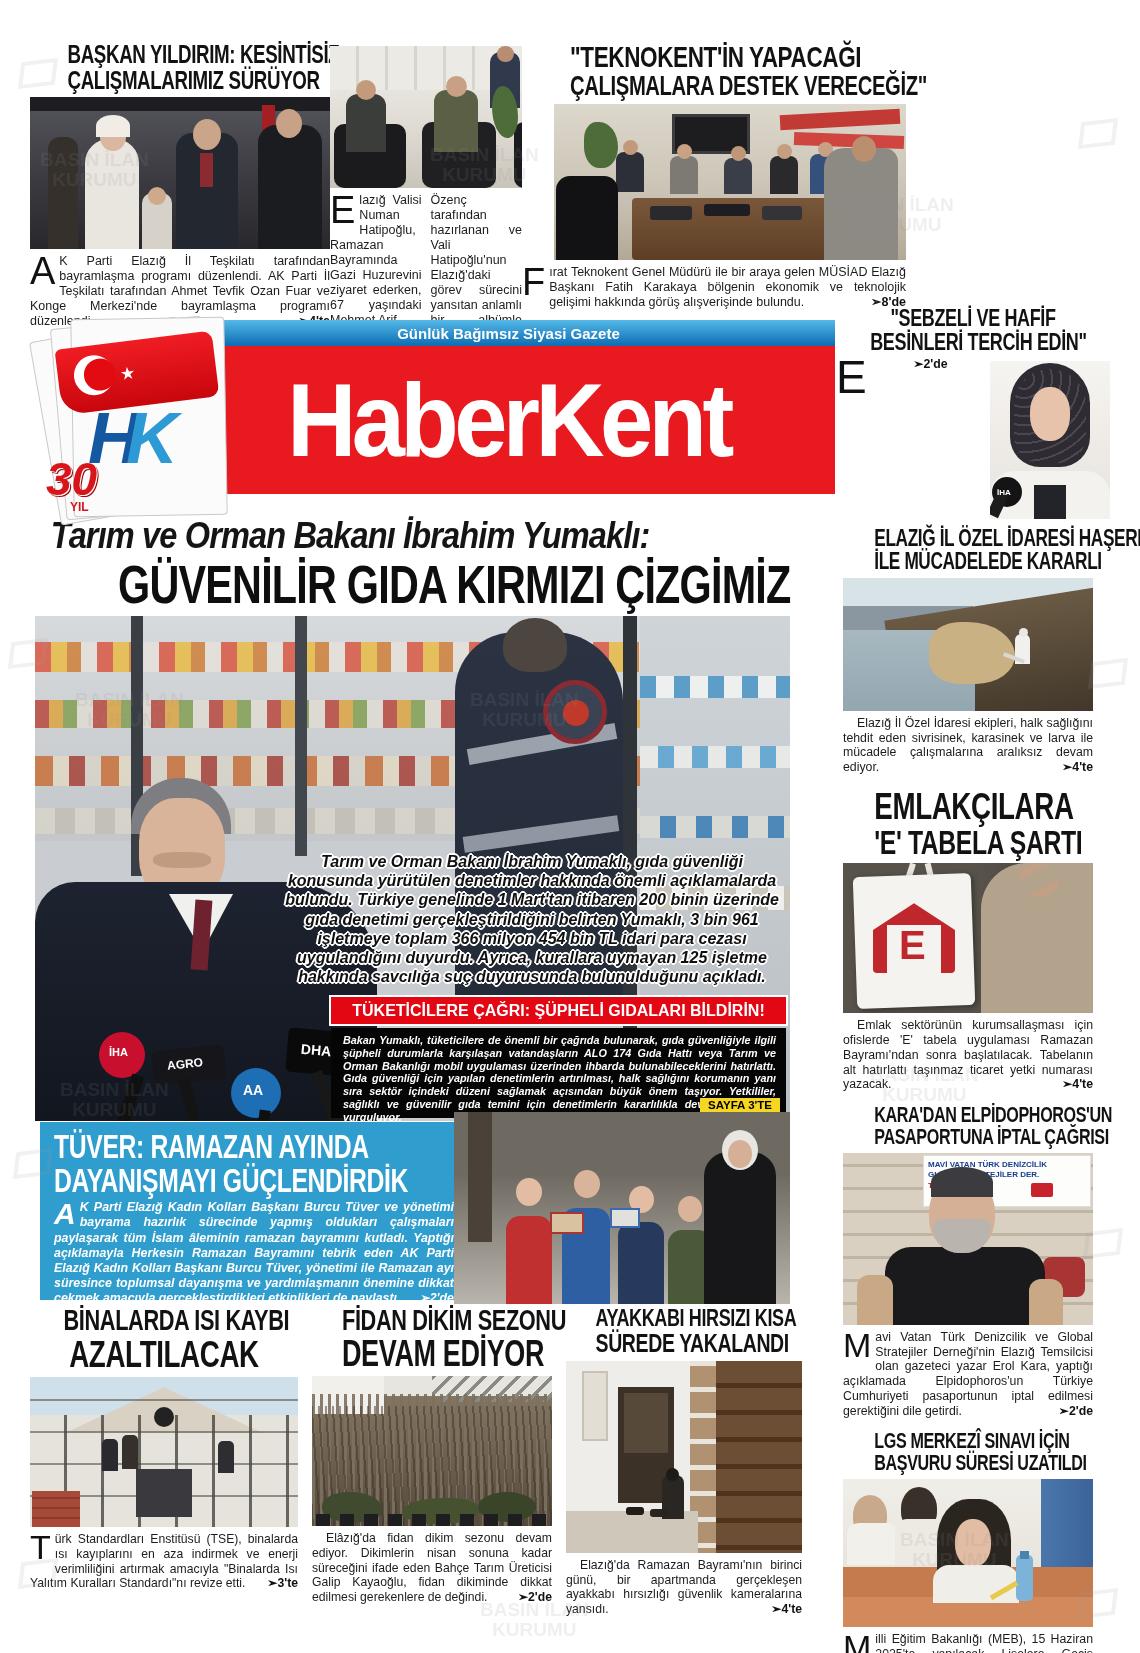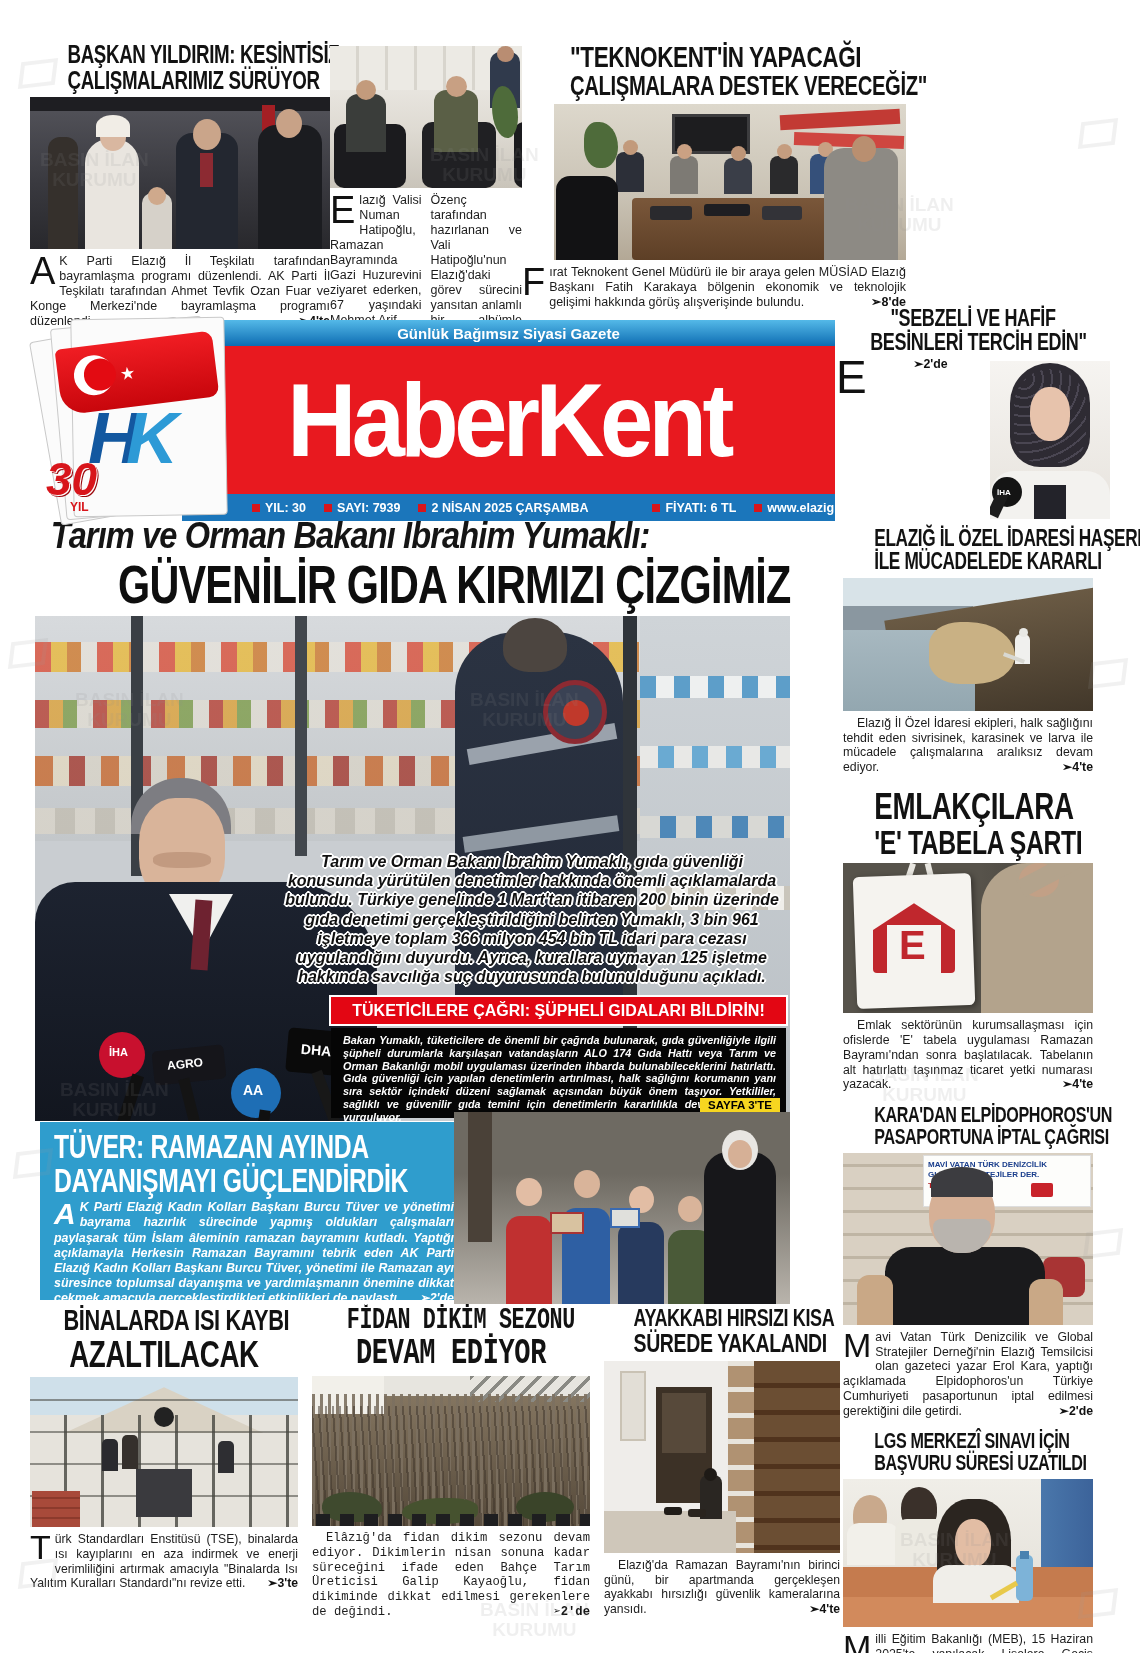--- a/index.html
+++ b/index.html
@@ -89,21 +89,21 @@
   .tuver .hl { color:#fff; text-align:left; }
   .tuver .hl span { transform-origin:left center; }
   .tuver .l1 { font-size:33px; } .tuver .l2 { font-size:33px; }
   .tuver .body { color:#fff; font-weight:bold; font-style:italic; font-size:12.4px; line-height:1.22; margin-top:3px; }
   .tuver .dcap { color:#fff; font-size:30px; font-weight:bold; }
   .tuver .pref { color:#fff; }
   .ph-tuver { position:absolute; right:0; top:-14px; width:336px; height:192px; }
 
   
   .brow { position:absolute; top:1306px; left:30px; width:762px; display:flex; gap:14px; z-index:2; }
-  .b1 { width:268px; } .b2 { width:278px;font-family:Liberation Mono, monospace; } .b3 { width:236px; }
+  .b1 { width:268px; } .b2 { width:240px; } .b3 { width:236px; }
   .b1 .l1 { font-size:29px; } .b1 .l2 { font-size:37px; }
   .b2 .l1 { font-size:29px; } .b2 .l2 { font-size:36px; }
   .b3 .l1 { font-size:24px; } .b3 .l2 { font-size:26px; }
   .brow .body { font-size:12.2px; }
   .brow .dcap { font-size:34px; }
 
   .miclabel { position:absolute; color:#fff; font-weight:bold; z-index:4; }
 </style>
 </head>
 <body>
@@ -243,27 +243,20 @@
         <span class="pref">➢8'de</span>
       </p>
     </article>
   </section>
 
   <header class="masthead">
     <div class="tagbar">Günlük Bağımsız Siyasi Gazete</div>
     <div class="redband">
       <span class="title">HaberKent</span>
     </div>
-    <div class="infobar">
-      <span class="item">YIL: 30</span>
-      <span class="item">SAYI: 7939</span>
-      <span class="item">2 NİSAN 2025 ÇARŞAMBA</span>
-      <span class="item" style="margin-left:46px;">FİYATI: 6 TL</span>
-      <span class="item">www.elazighaberkent.com</span>
-    </div>
     <div class="logo">
       <div class="lpage" style="left:14px;top:14px;width:150px;height:186px;transform:rotate(-10deg);"></div>
       <div class="lpage" style="left:28px;top:8px;width:152px;height:192px;transform:rotate(-5deg);"></div>
       <div class="lpage" style="left:42px;top:4px;width:154px;height:198px;transform:rotate(-1deg);"></div>
       <div class="flag">
         <div class="crescent"></div>
         <div class="star">★</div>
       </div>
       <div class="hk"><span class="h">H</span><span class="k">K</span></div>
       <div class="y30">30</div>

